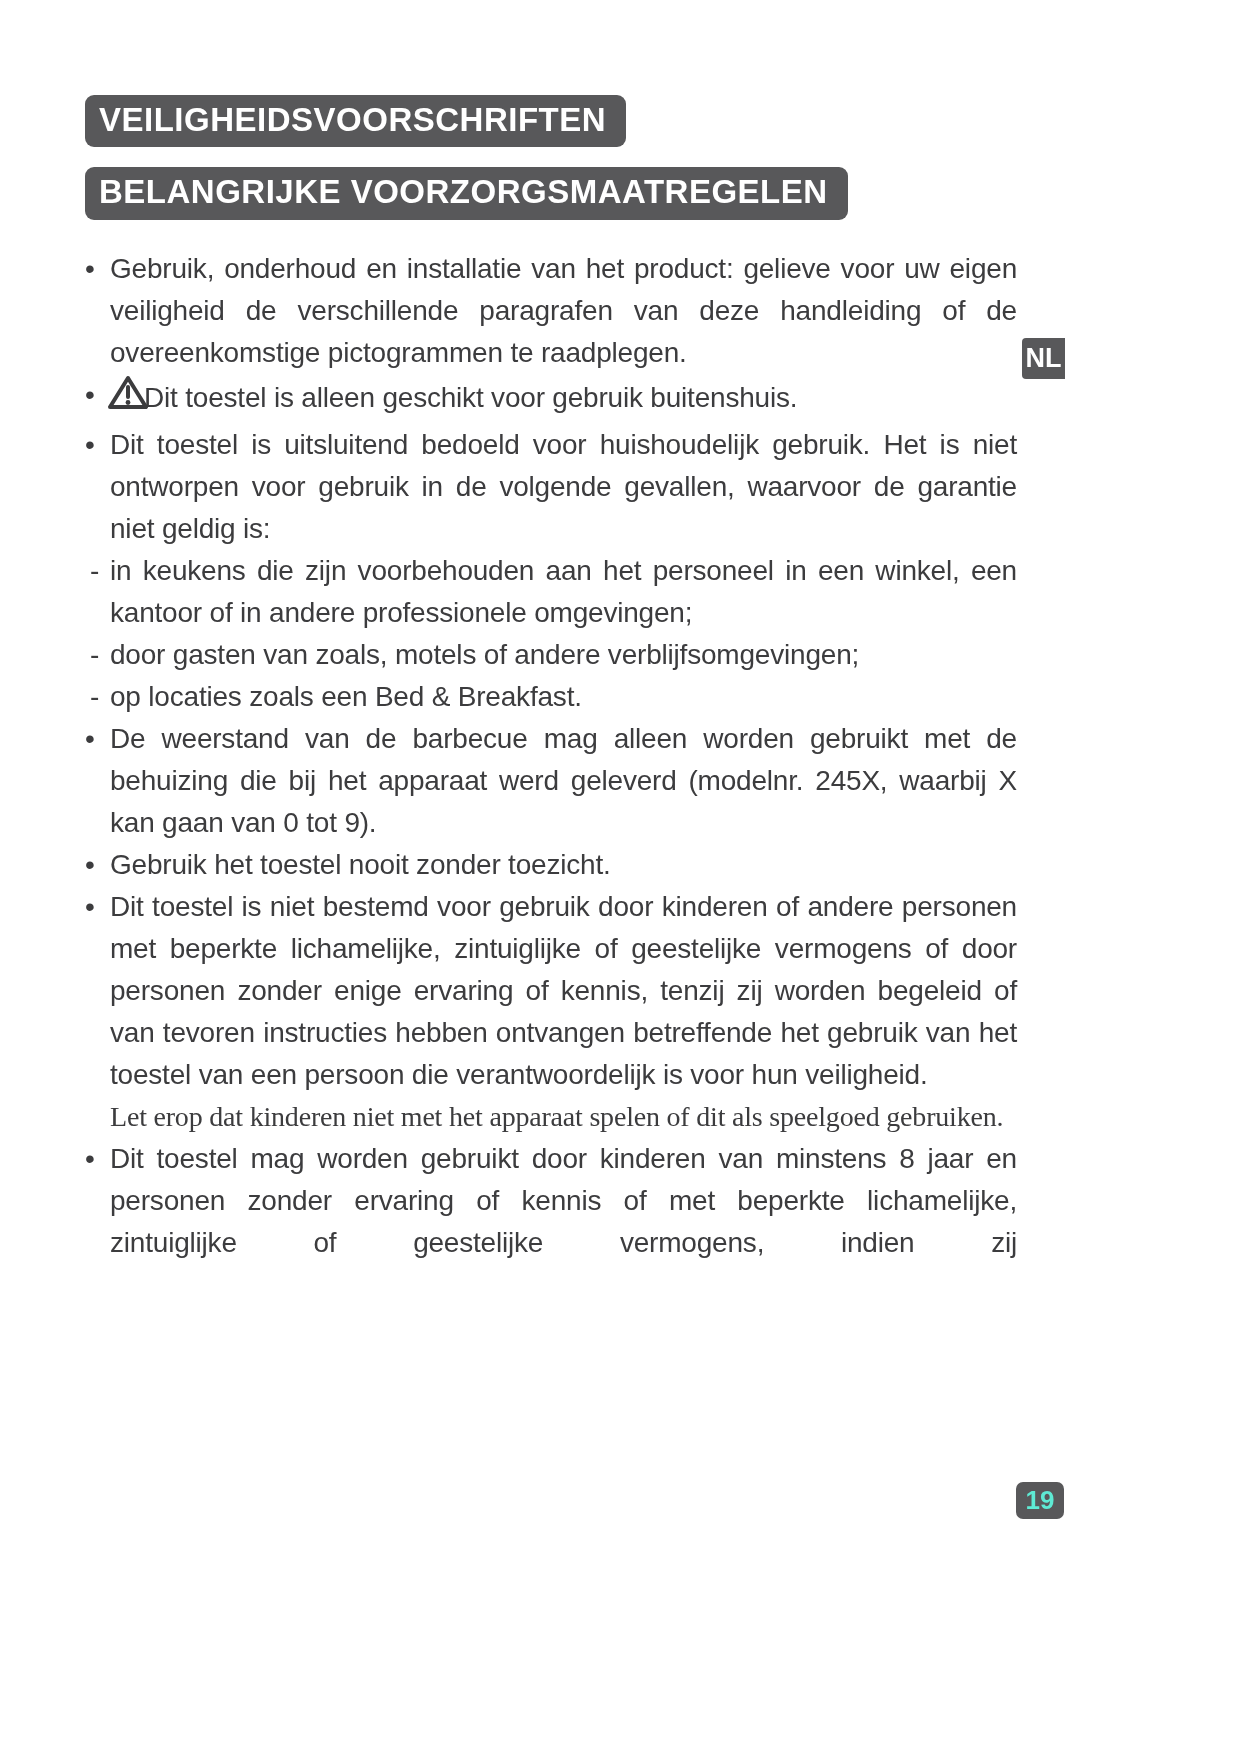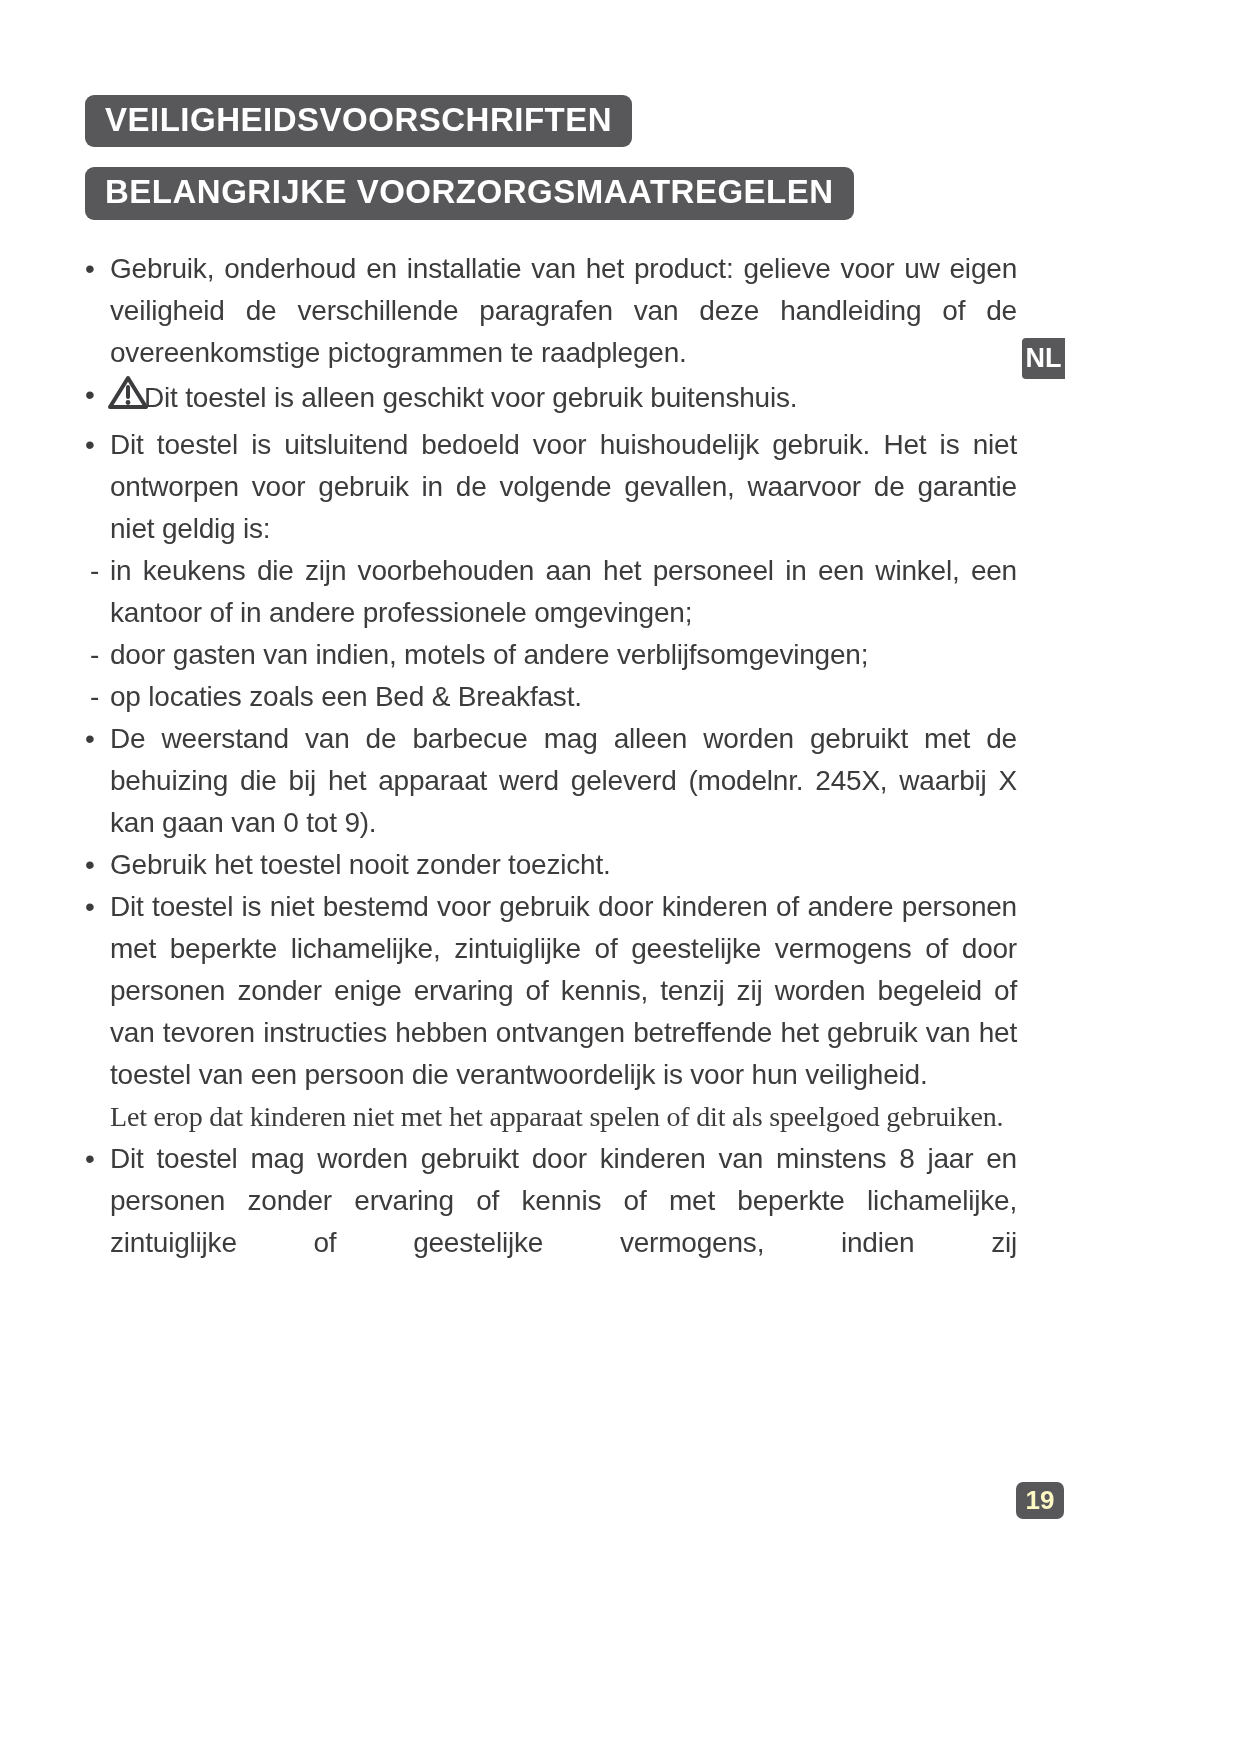--- a/index.html
+++ b/index.html
@@ -21,21 +21,21 @@
     top: 95px;
     width: 932px;
   }
   .badge {
     display: inline-block;
     background: #58585a;
     color: #ffffff;
     font-weight: bold;
     font-size: 33px;
     letter-spacing: 0.5px;
-    padding: 7px 20px 9px 20px;
+    padding: 7px 20px 9px 14px;
     border-radius: 9px;
     line-height: 1.1;
   }
   .badge-row1 { margin: 0 0 20px 0; }
   .badge-row2 { margin: 16px 0 28px 0; }
   .content {
     font-size: 28px;
     line-height: 42px;
     letter-spacing: -0.2px;
   }
@@ -76,21 +76,21 @@
     justify-content: center;
     border-radius: 4px 0 0 4px;
   }
   .page-num {
     position: absolute;
     left: 1016px;
     top: 1482px;
     width: 48px;
     height: 37px;
     background: #58585a;
-    color: #fef9c3;
+    color: #5eead4;
     font-weight: bold;
     font-size: 26px;
     display: flex;
     align-items: center;
     justify-content: center;
     border-radius: 7px;
   }
 </style>
 </head>
 <body>
@@ -121,21 +121,21 @@
 
     <div class="item bullet">
       <span class="marker">•</span><span>Dit toestel is uitsluitend bedoeld voor huishoudelijk gebruik. Het is niet ontworpen voor gebruik in de volgende gevallen, waarvoor de garantie niet geldig is:</span>
     </div>
 
     <div class="item dash">
       <span class="marker">-</span><span>in keukens die zijn voorbehouden aan het personeel in een winkel, een kantoor of in andere professionele omgevingen;</span>
     </div>
 
     <div class="item dash">
-      <span class="marker">-</span><span>door gasten van indien, motels of andere verblijfsomgevingen;</span>
+      <span class="marker">-</span><span>door gasten van zoals, motels of andere verblijfsomgevingen;</span>
     </div>
 
     <div class="item dash">
       <span class="marker">-</span><span>op locaties zoals een Bed &amp; Breakfast.</span>
     </div>
 
     <div class="item bullet">
       <span class="marker">•</span><span>De weerstand van de barbecue mag alleen worden gebruikt met de behuizing die bij het apparaat werd geleverd (modelnr. 245X, waarbij X kan gaan van 0 tot 9).</span>
     </div>
 

